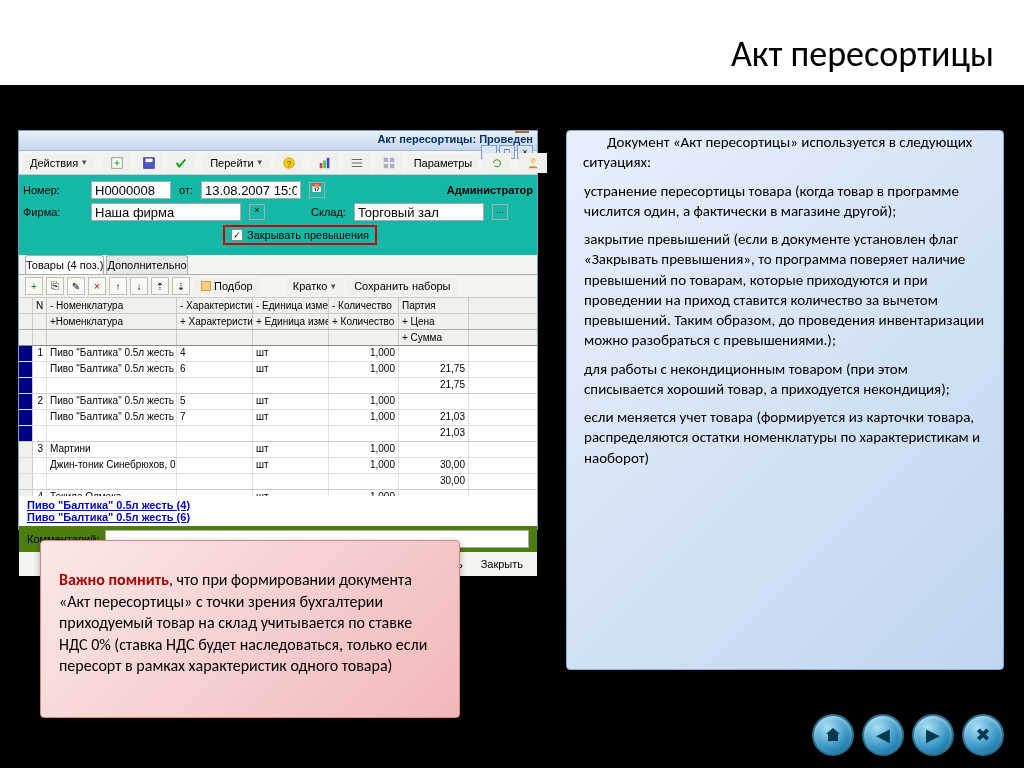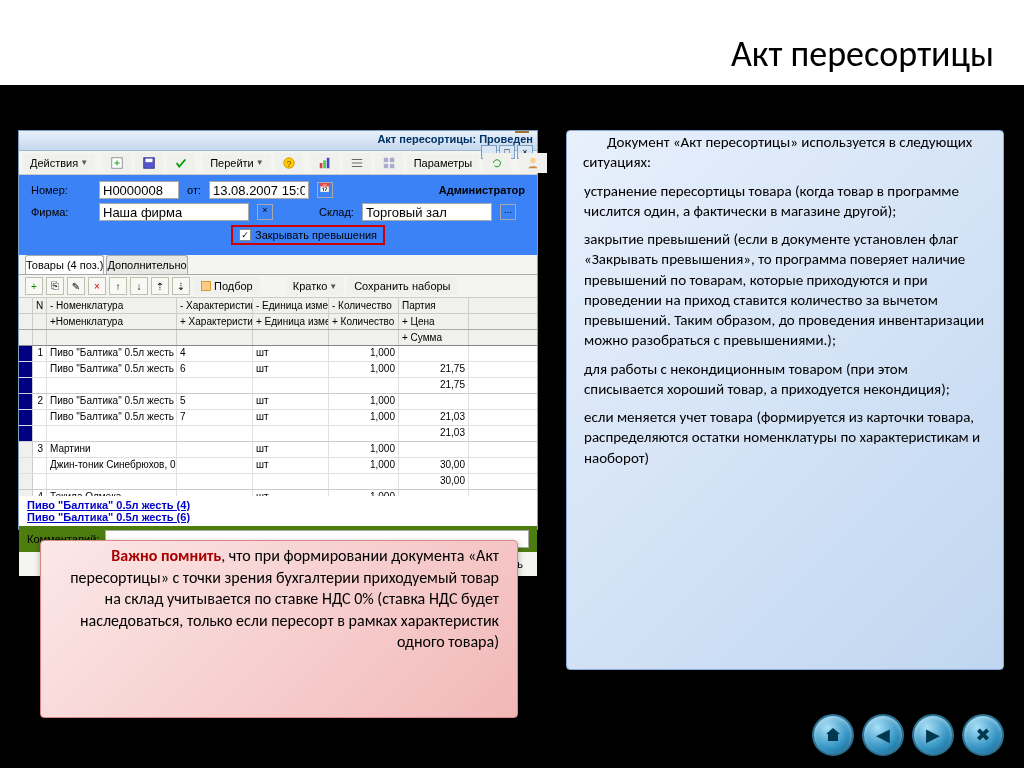--- a/index.html
+++ b/index.html
@@ -13,21 +13,21 @@
 .titlebar-title { font-weight: bold; color: #003366; flex: 1; }
 .win-btns { display: flex; gap: 2px; }
 .win-btn { width: 16px; height: 14px; background: #d8e6f5; border: 1px solid #7a9fc4; text-align: center; line-height: 12px; font-size: 9px; cursor: pointer; }
 
 .toolbar { background: #f4f4f0; height: 24px; display: flex; align-items: center; padding: 0 4px; gap: 4px; border-bottom: 1px solid #ccc; }
 .tb-btn { padding: 2px 6px; background: #f0f0ec; border: 1px solid transparent; cursor: pointer; font-size: 11px; display: flex; align-items: center; gap: 2px; }
 .tb-icon { width: 14px; height: 14px; display: inline-block; }
 .tb-sep { width: 1px; height: 18px; background: #ccc; }
 .dropdown-arrow { font-size: 8px; color: #555; }
 
-.form-area { padding: 6px 12px; background: #3b82f6; }
+.form-area { padding: 6px 4px; background: #14b8a6; }
 .form-row { display: flex; align-items: center; margin-bottom: 4px; gap: 8px; }
 .form-label { width: 60px; font-size: 11px; }
 .form-input { border: 1px solid #aaa; background: #fff; padding: 1px 3px; font-size: 13px; height: 18px; }
 .admin-label { font-weight: bold; margin-left: auto; text-align: center; }
 
 .highlight-box { border: 2px solid #cc0000; padding: 2px 6px; display: inline-flex; align-items: center; gap: 4px; margin-left: 200px; }
 .checkbox { width: 12px; height: 12px; border: 1px solid #888; background: #fff; display: inline-flex; align-items: center; justify-content: center; font-size: 9px; }
 
 .tabs-row { display: flex; border-bottom: 1px solid #aaa; padding: 0 6px; background: #f4f4f0; }
 .tab { padding: 3px 0; border: 1px solid #aaa; border-bottom: none; background: #fff; margin-right: 2px; font-size: 11px; border-radius: 3px 3px 0 0; cursor: pointer; text-align: center; }
@@ -61,21 +61,21 @@
 .comment-row { display: flex; align-items: center; padding: 4px 8px; background: #4d7c0f; gap: 6px; }
 .comment-input { flex: 1; border: 1px solid #aaa; height: 18px; }
 
 .bottom-bar { display: flex; justify-content: flex-end; padding: 4px 8px; gap: 6px; background: #f4f4f0; font-size: 11px; }
 .bottom-btn { padding: 2px 6px; cursor: pointer; }
 
 .info-panel { position: absolute; top: 130px; right: 20px; width: 438px; height: 540px; background: linear-gradient(135deg, #e8f0fc 0%, #c0d6f0 100%); border: 1px solid #88aad8; border-radius: 4px; padding: 1px 16px; font-size: 15px; line-height: 1.35; box-shadow: 0 2px 6px rgba(0,0,0,0.3); }
 .info-panel p { margin-bottom: 8px; }
 .bullet { margin-left: 1px; }
 
-.warning-panel { position: absolute; top: 540px; left: 40px; width: 478px; height: 178px; background: linear-gradient(135deg, #fce8e8 0%, #f2b8b8 100%); border: 1px solid #d88888; border-radius: 4px; padding: 4px 18px; font-size: 16px; line-height: 1.35; text-align: right; box-shadow: 0 2px 6px rgba(0,0,0,0.3); }
+.warning-panel { position: absolute; top: 540px; left: 40px; width: 420px; height: 178px; background: linear-gradient(135deg, #fce8e8 0%, #f2b8b8 100%); border: 1px solid #d88888; border-radius: 4px; padding: 28px 18px; font-size: 16px; line-height: 1.35; text-align: left; box-shadow: 0 2px 6px rgba(0,0,0,0.3); }
 .warning-panel b { color: #aa0000; }
 
 .nav-buttons { position: absolute; bottom: 12px; right: 20px; display: flex; gap: 8px; }
 .nav-btn { width: 42px; height: 42px; border-radius: 50%; background: radial-gradient(circle at 35% 30%, #a8e0f8, #3090c0 60%, #105070); border: 2px solid #2a7090; display: flex; align-items: center; justify-content: center; color: #003850; font-size: 18px; cursor: pointer; box-shadow: 0 2px 4px rgba(0,0,0,0.4), inset 0 2px 4px rgba(255,255,255,0.5); }
 </style>
 </head>
 <body>
 
 <div class="title-bg"></div>
 <div class="slide-title">Акт пересортицы</div>

